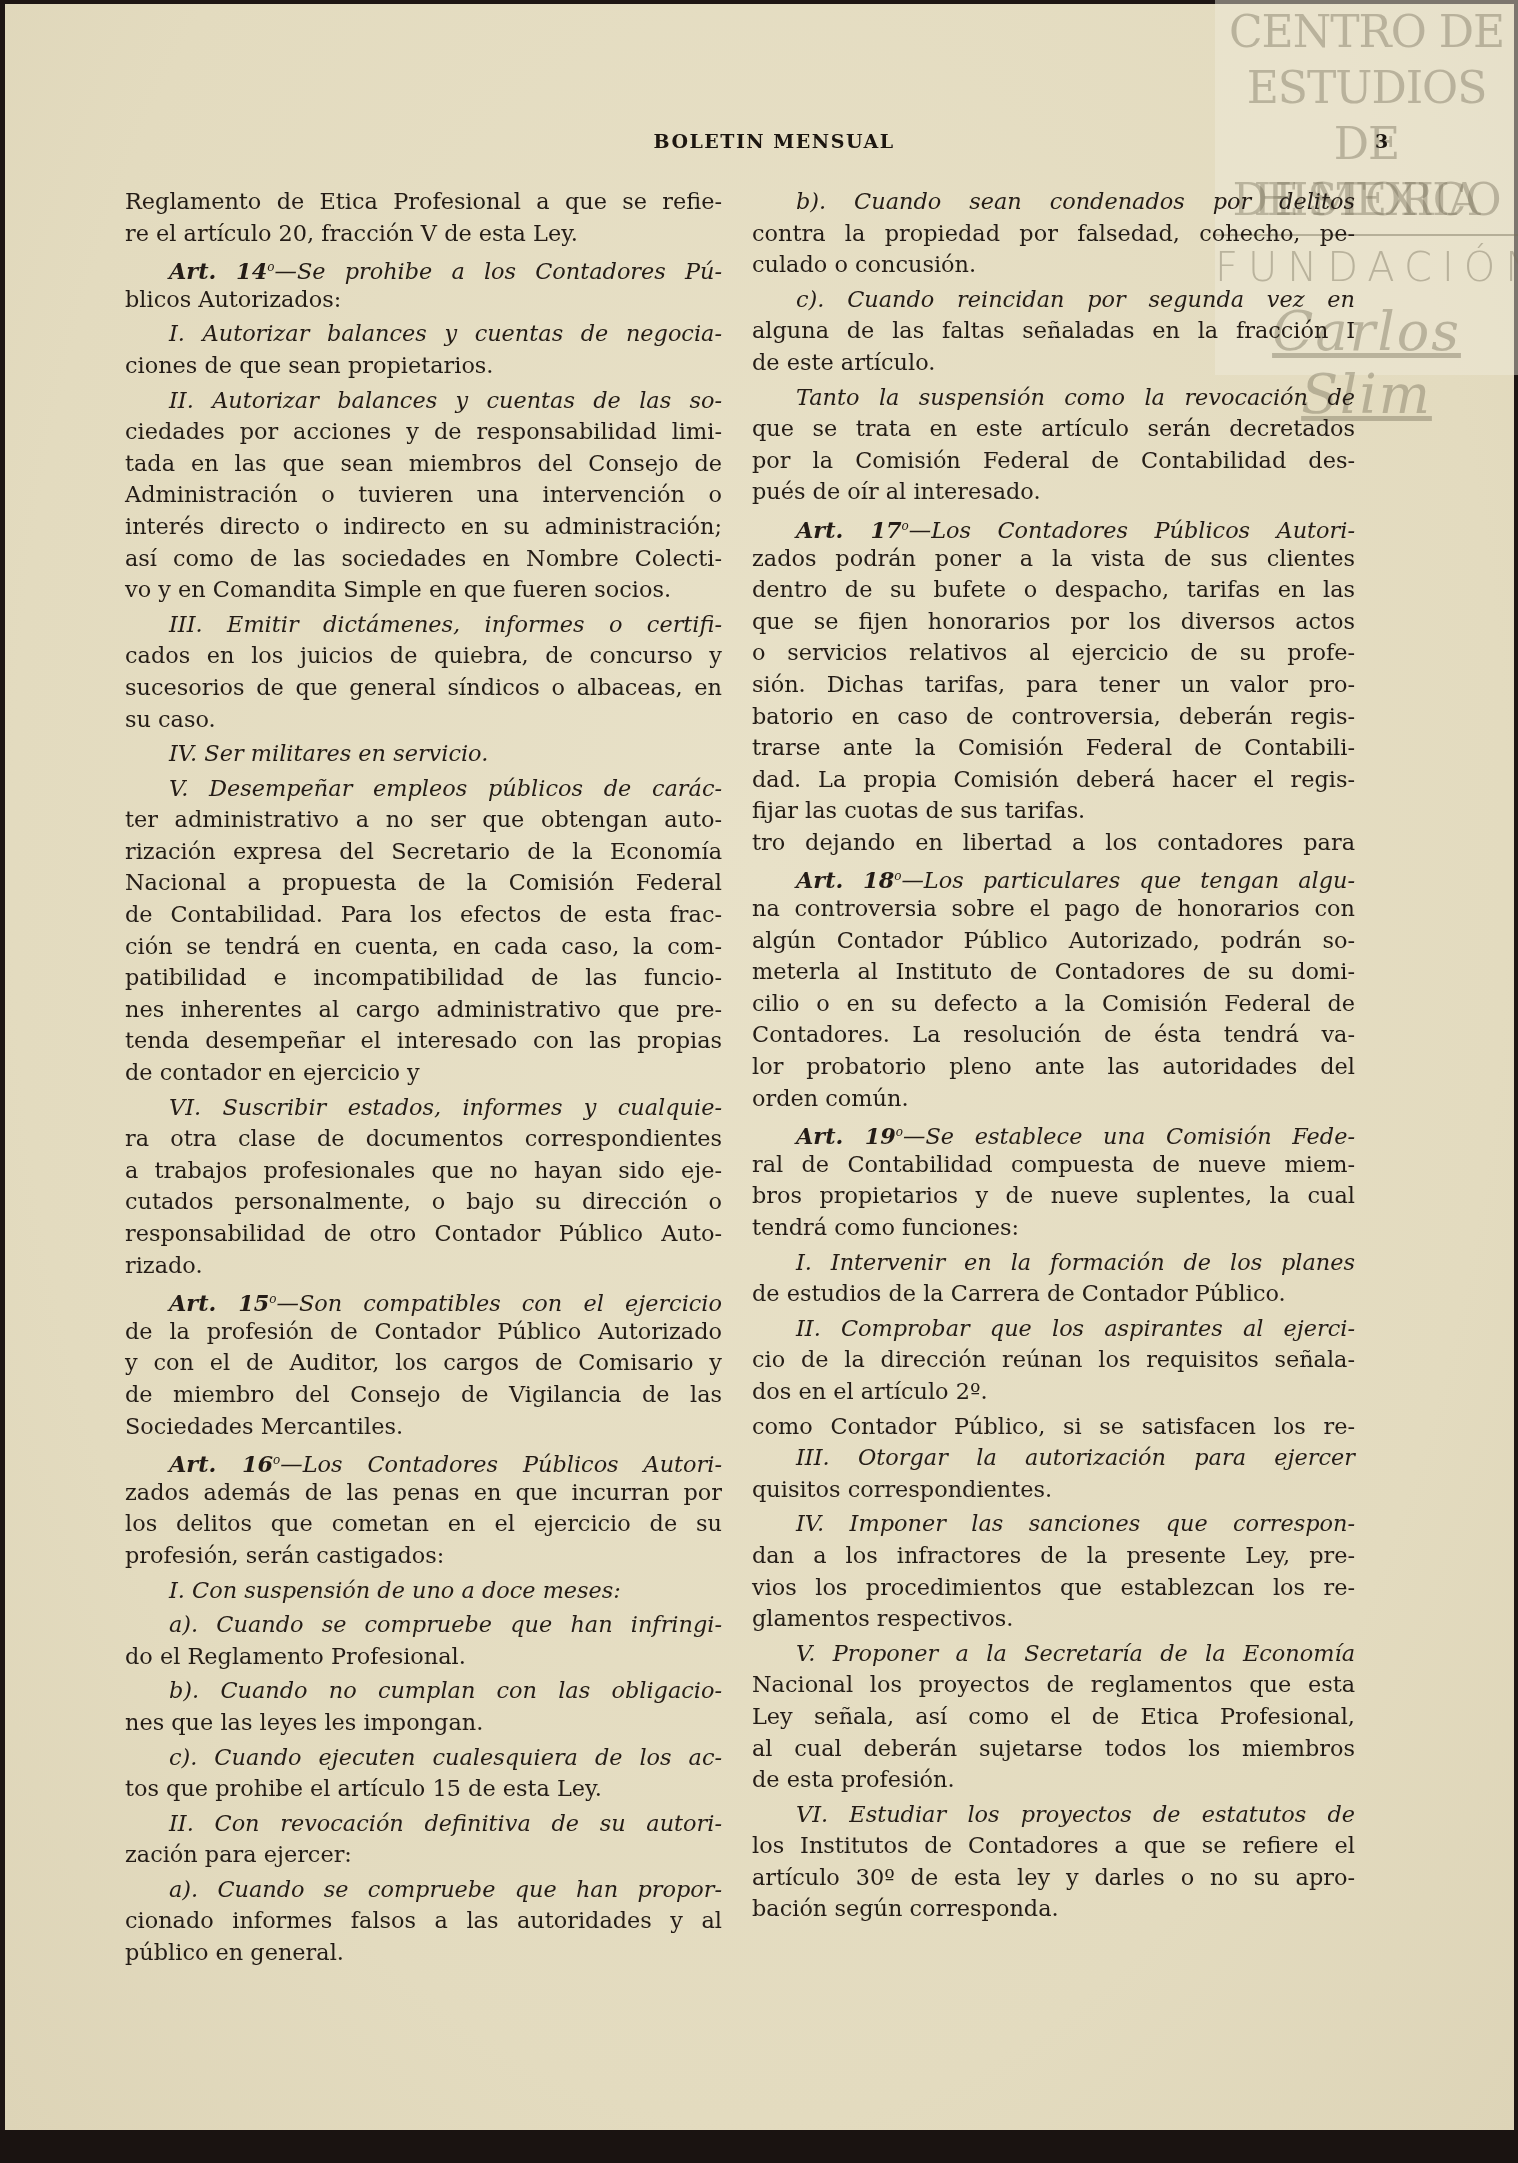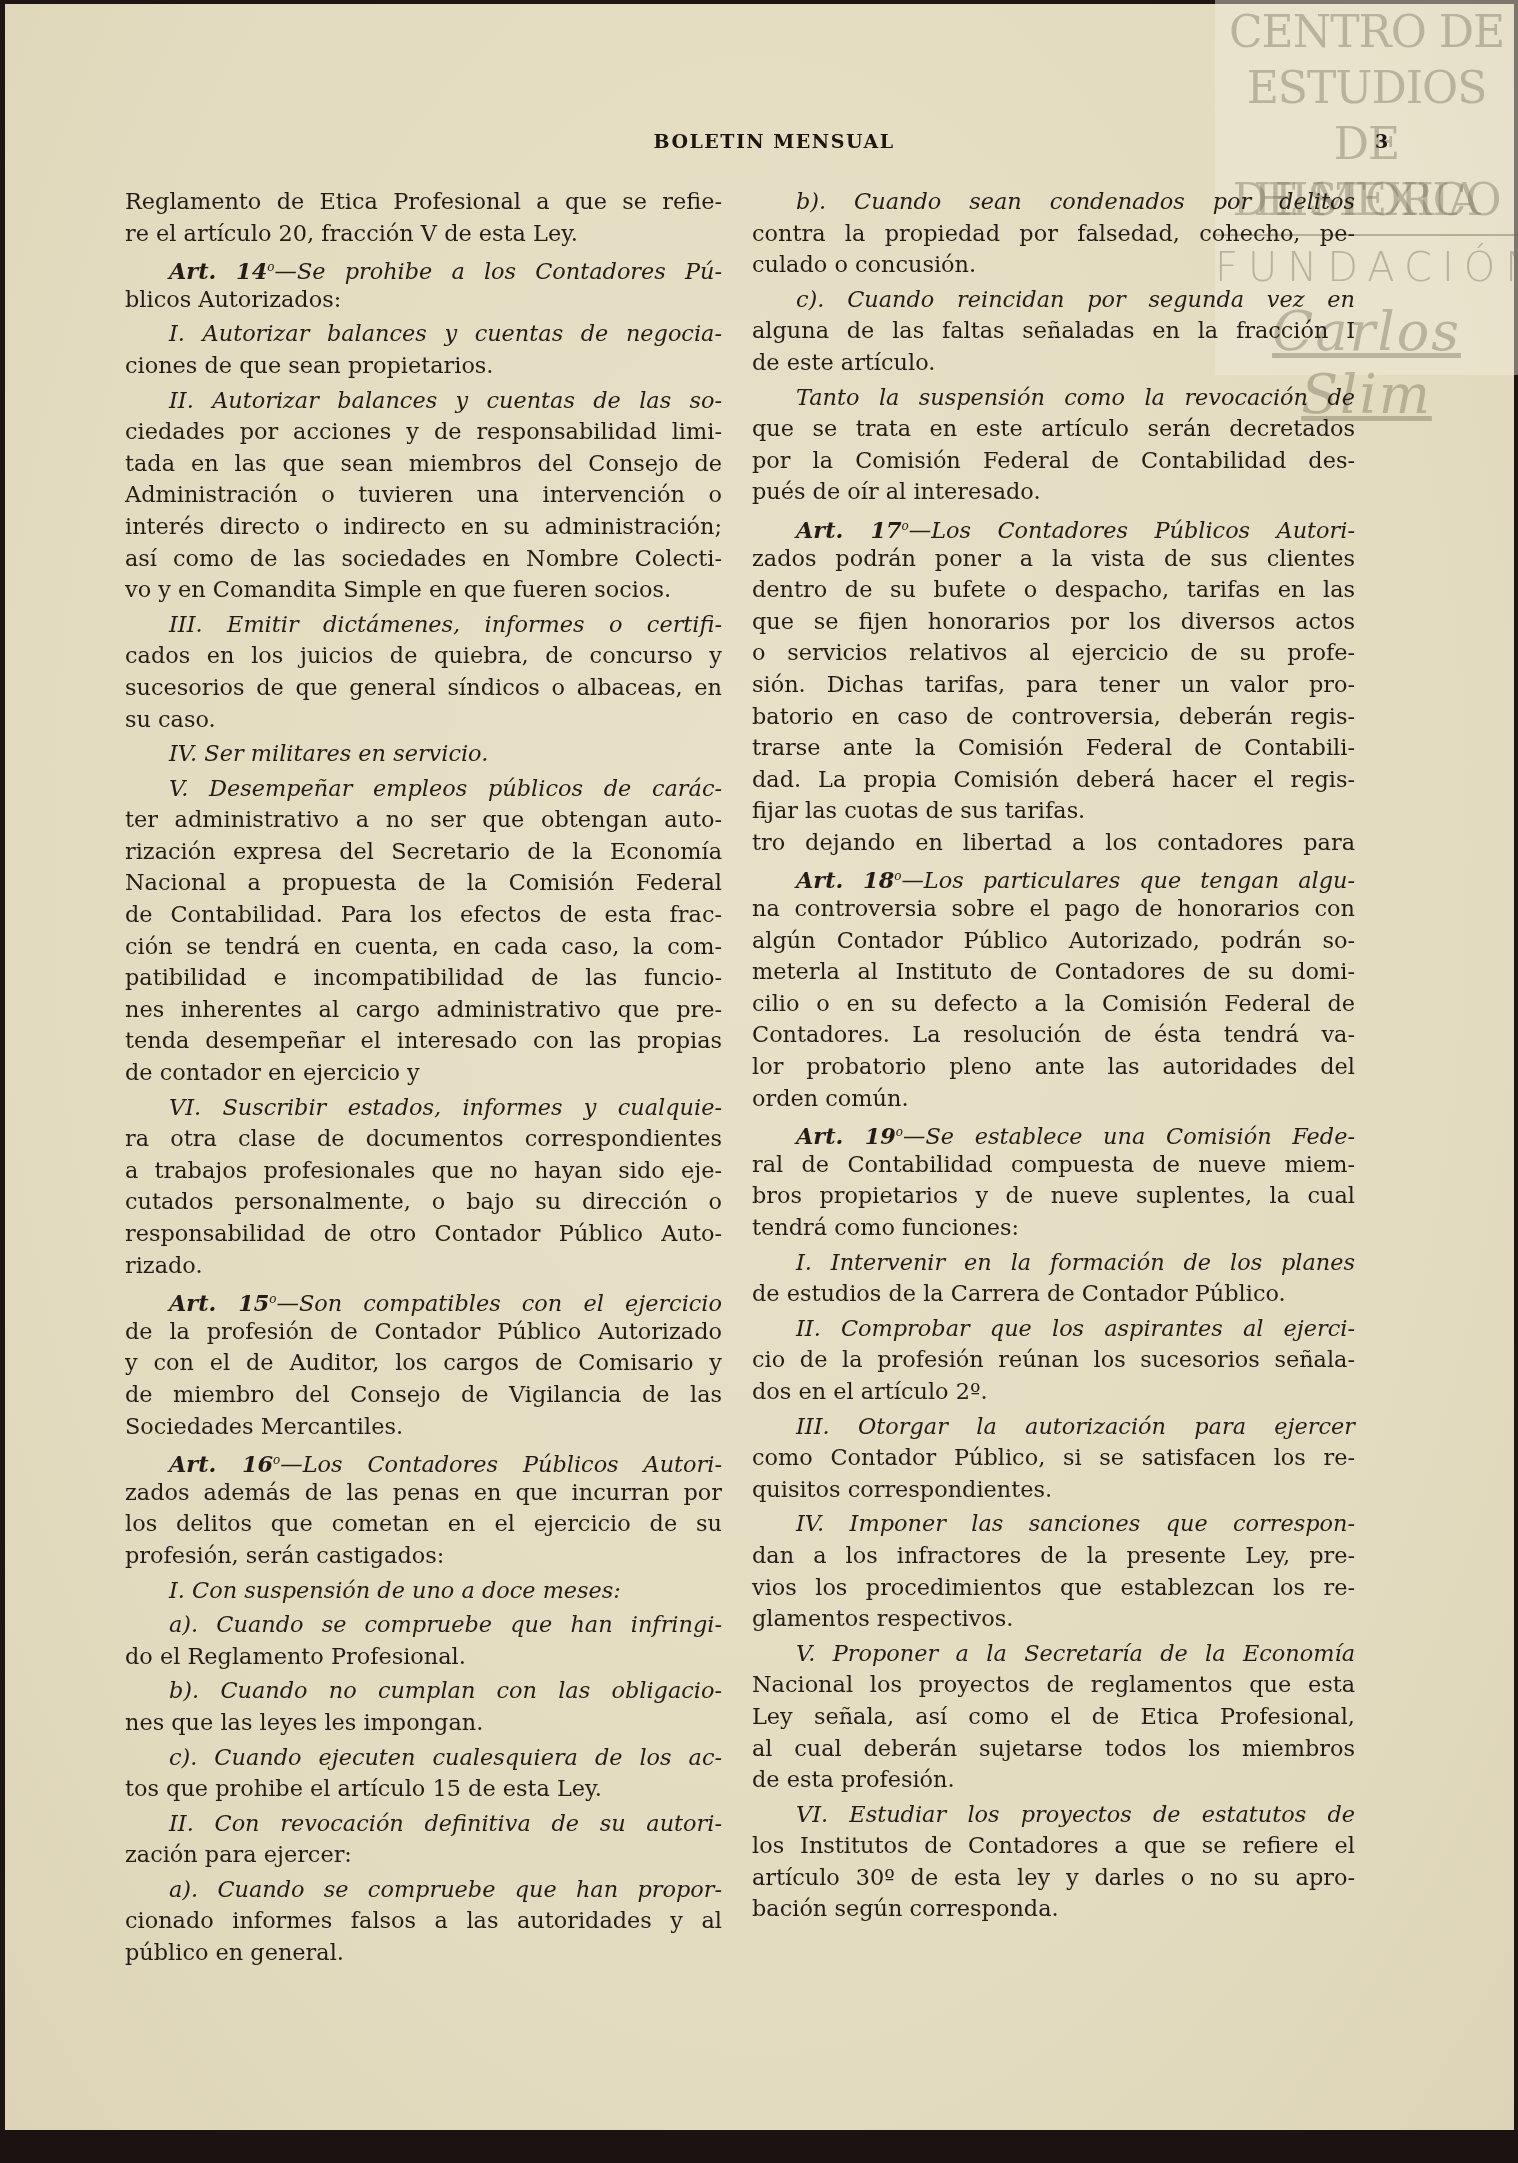--- a/index.html
+++ b/index.html
@@ -212,26 +212,26 @@
       <span class="line">ral de Contabilidad compuesta de nueve miem-</span>
       <span class="line">bros propietarios y de nueve suplentes, la cual</span>
       <span class="line last">tendrá como funciones:</span>
     </div>
     <div class="para">
       <span class="line indent">I.  Intervenir en la formación de los planes</span>
       <span class="line last">de estudios de la Carrera de Contador Público.</span>
     </div>
     <div class="para">
       <span class="line indent">II.  Comprobar que los aspirantes al ejerci-</span>
-      <span class="line">cio de la profesión reúnan los sucesorios señala-</span>
+      <span class="line">cio de la dirección reúnan los requisitos señala-</span>
       <span class="line last">dos en el artículo 2º.</span>
     </div>
     <div class="para">
+      <span class="line">como Contador Público, si se satisfacen los re-</span>
       <span class="line indent">III.  Otorgar la autorización para ejercer</span>
-      <span class="line">como Contador Público, si se satisfacen los re-</span>
       <span class="line last">quisitos correspondientes.</span>
     </div>
     <div class="para">
       <span class="line indent">IV.  Imponer las sanciones que correspon-</span>
       <span class="line">dan a los infractores de la presente Ley, pre-</span>
       <span class="line">vios los procedimientos que establezcan los re-</span>
       <span class="line last">glamentos respectivos.</span>
     </div>
     <div class="para">
       <span class="line indent">V.  Proponer a la Secretaría de la Economía</span>

